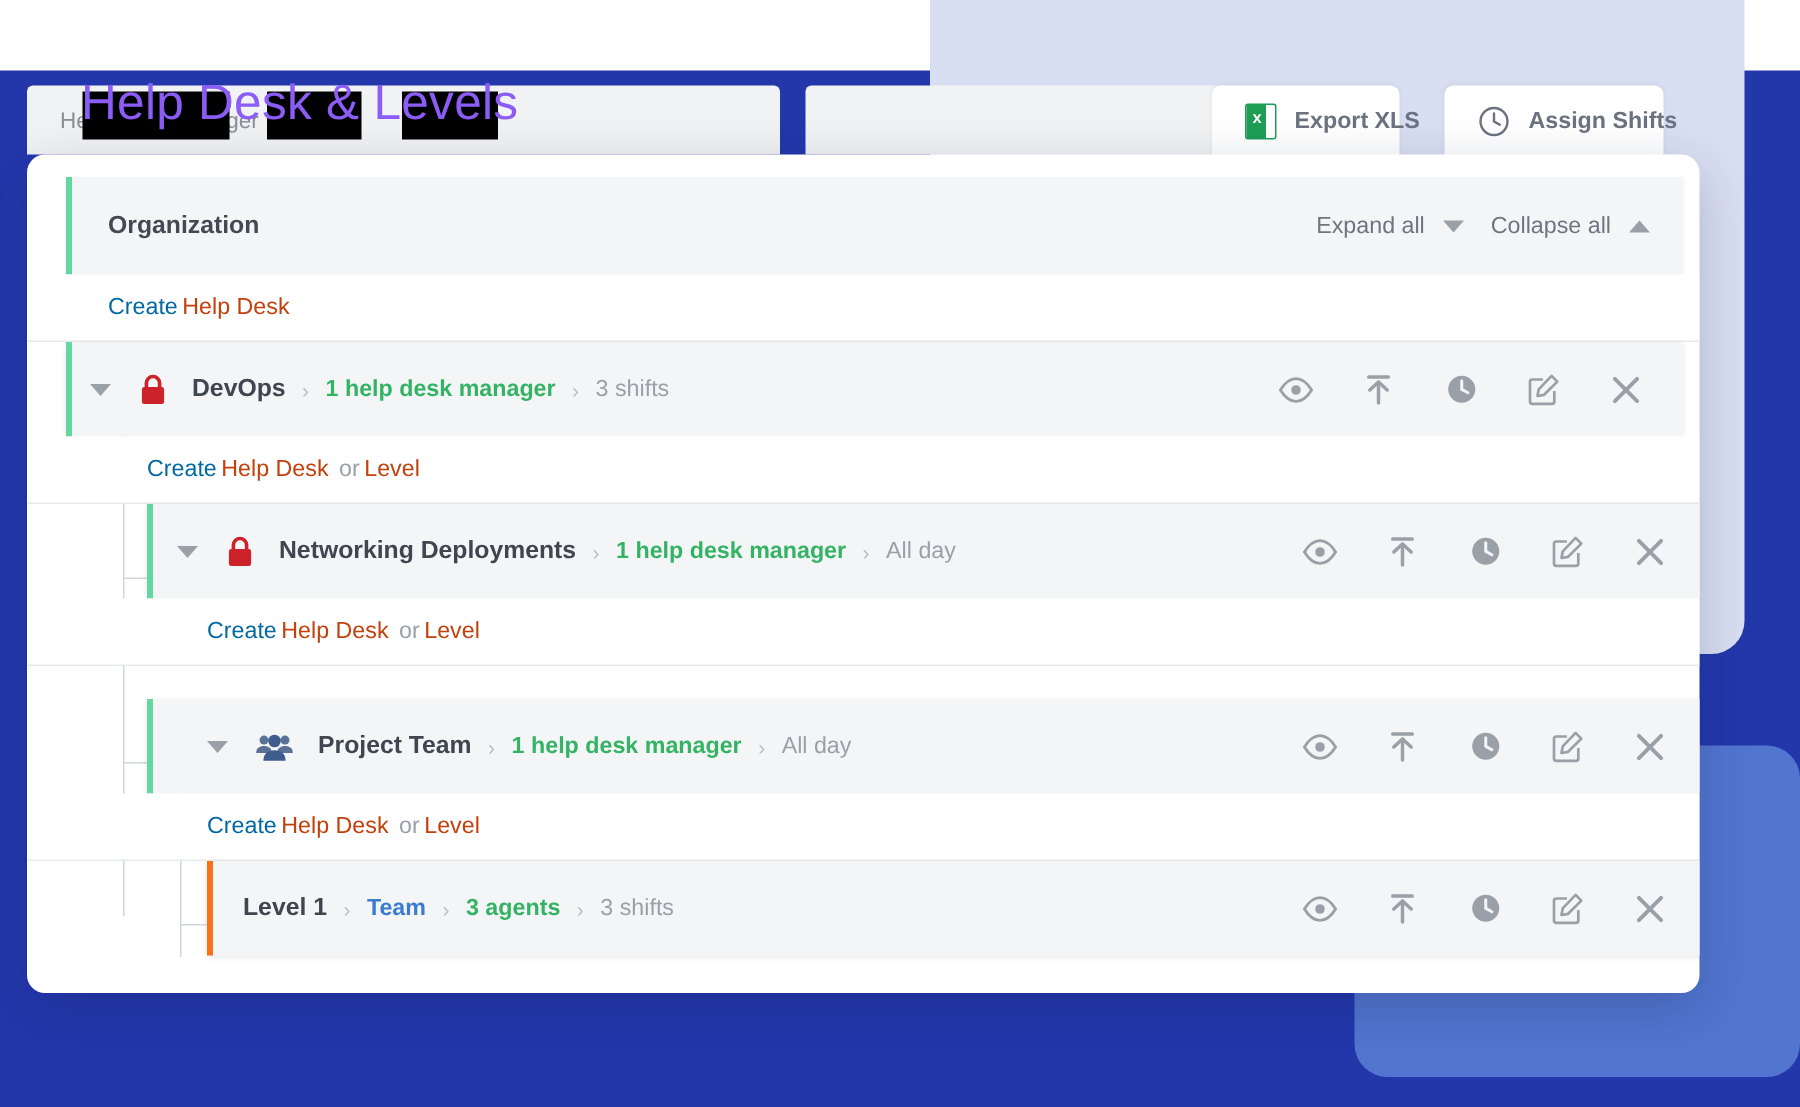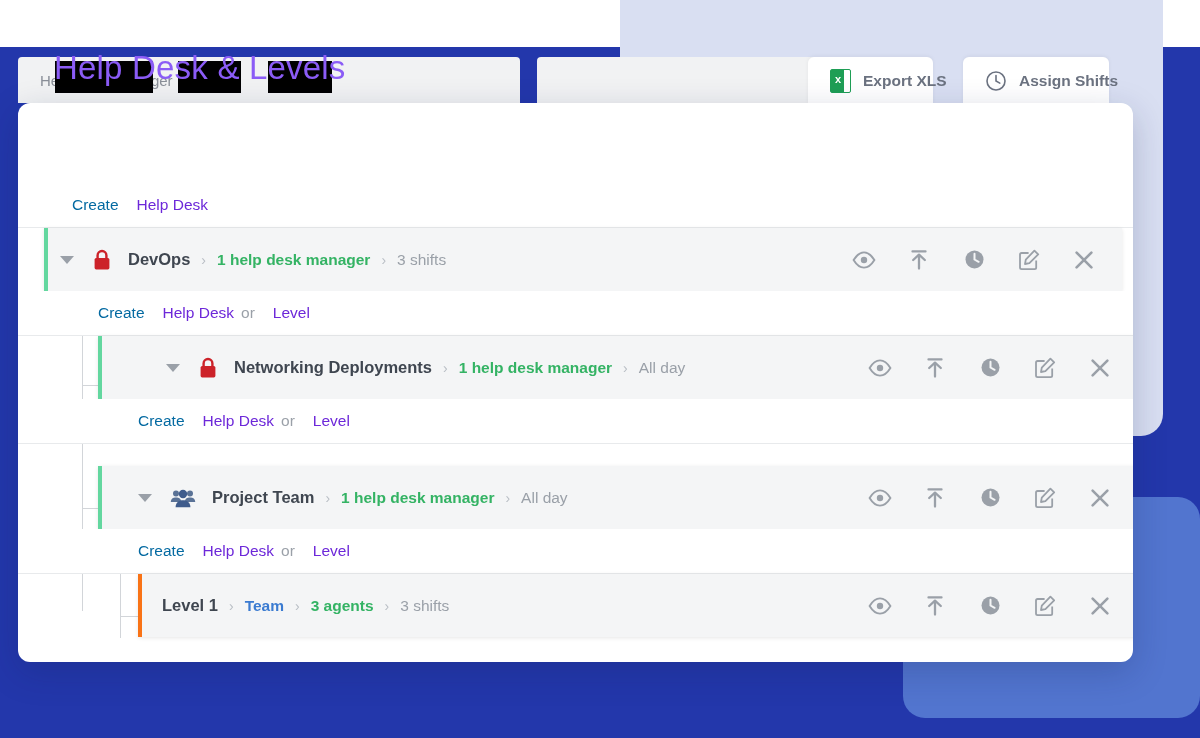--- a/index.html
+++ b/index.html
@@ -173,21 +173,21 @@
 
   .create-row {
     position: relative;
     height: 45px;
     background: #ffffff;
     border-bottom: 1px solid #e8eaec;
     display: flex; align-items: center;
     font-size: 15.5px;
   }
   .create-word { color: #0369a1; }
-  .create-link { color: #6d28d9; margin-left: 18px; cursor: pointer; }
+  .create-link { color: #c2410c; margin-left: 3px; cursor: pointer; }
   .create-or { color: #9aa0a8; margin-left: 7px; }
 
   .node-row {
     position: relative;
     height: 63px;
     background: #f4f5f6;
     display: flex; align-items: center;
     box-shadow: 0 1px 4px rgba(0,0,0,0.10);
   }
   .node-row.accent-green { border-left: 4px solid #63d79f; }
@@ -260,20 +260,33 @@
     <svg width="22" height="22" viewBox="0 0 22 22">
       <circle cx="11" cy="11" r="9" fill="none" stroke="#6b7280" stroke-width="1.6"></circle>
       <path d="M11 5.6 L11 11 L14.8 13.1" fill="none" stroke="#6b7280" stroke-width="1.6" stroke-linecap="round"></path>
     </svg>
   </span>
   <span class="topbtn-label">Assign Shifts</span>
 </div>
 
 <div class="card">
 
+  <div class="org-header">
+    <div class="org-title">Organization</div>
+    <div class="org-tools">
+      <div class="org-tool">
+        <span>Expand all</span>
+        <span class="caret caret-down"></span>
+      </div>
+      <div class="org-tool">
+        <span>Collapse all</span>
+        <span class="caret caret-up"></span>
+      </div>
+    </div>
+  </div>
 
   <div class="guide" style="left:32px;  top:80px;  width:1px; height:40px;"></div>
   <div class="guide" style="left:32px;  top:119px; width:14px; height:1px;"></div>
   <div class="guide" style="left:64px;  top:188px; width:1px; height:320px;"></div>
   <div class="guide" style="left:64px;  top:228px; width:16px; height:1px;"></div>
   <div class="guide" style="left:64px;  top:282px; width:16px; height:1px;"></div>
   <div class="guide" style="left:64px;  top:405px; width:16px; height:1px;"></div>
   <div class="guide" style="left:102px; top:297px; width:1px; height:41px;"></div>
   <div class="guide" style="left:102px; top:337px; width:18px; height:1px;"></div>
   <div class="guide" style="left:102px; top:420px; width:1px; height:115px;"></div>
@@ -337,21 +350,21 @@
     </div>
 
     <div class="create-row" style="padding-left:80px; margin-left:0;">
       <span class="create-word">Create</span>
       <span class="create-link">Help Desk</span>
       <span class="create-or">or</span>
       <span class="create-link">Level</span>
     </div>
 
     <div class="node-row accent-green" style="margin-left:80px; width:1040px;">
-      <div class="node-left" style="padding-left:28px;margin-left:36px;">
+      <div class="node-left" style="padding-left:16px;">
         <span class="toggle-caret"></span>
         <span class="node-icon">
           <svg width="20" height="22" viewBox="0 0 20 22">
             <path d="M5.6 9 V6.4 a4.4 4.4 0 0 1 8.8 0 V9" fill="none" stroke="#cc2229" stroke-width="2.4"></path>
             <rect x="2.6" y="9" width="14.8" height="11.4" rx="1.6" fill="#cc2229"></rect>
           </svg>
         </span>
         <span class="node-name">Networking Deployments</span>
         <span class="sep">›</span>
         <span class="meta-green">1 help desk manager</span>

